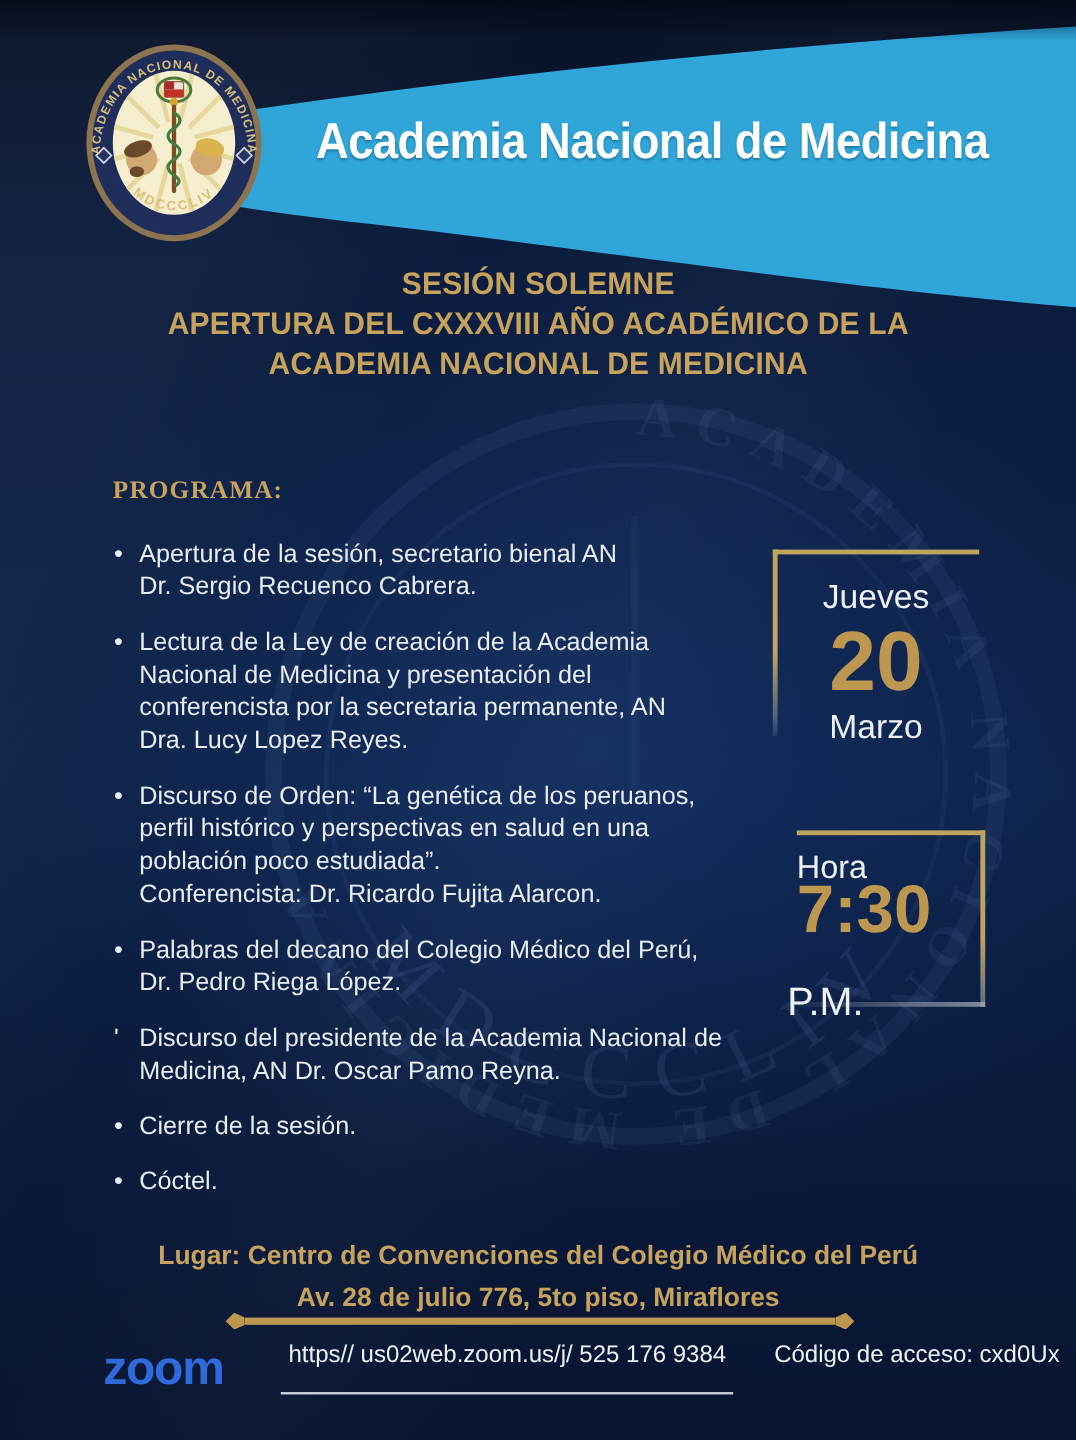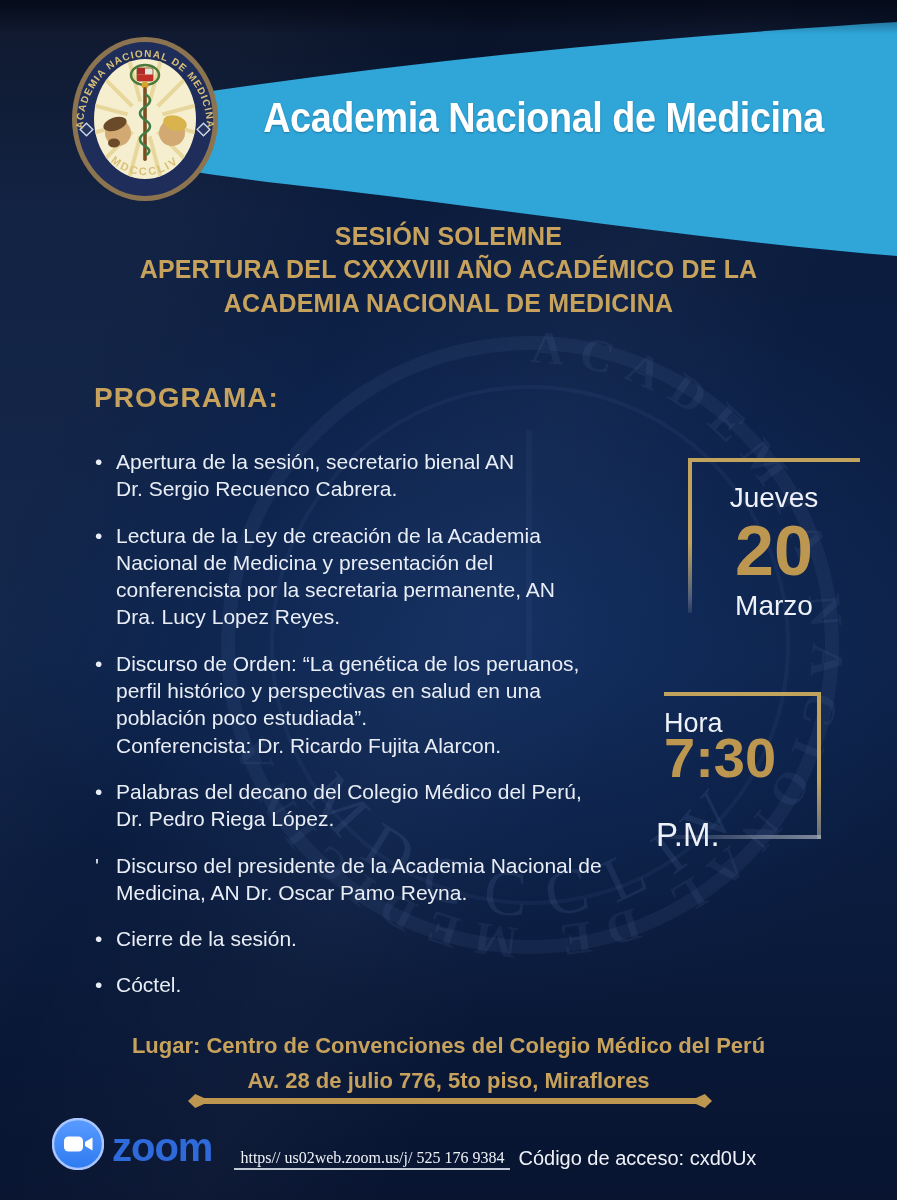--- a/index.html
+++ b/index.html
@@ -23,30 +23,30 @@
     letter-spacing:-0.5px; transform:scaleX(.9); transform-origin:50% 50%;
     text-shadow:0 1px 2px rgba(0,40,70,.35);
   }
   .logo{ position:absolute; left:70px; top:34px; z-index:5; }
   .event-title{
     position:absolute; left:0; right:0; top:220px; z-index:3; text-align:center;
     color:#c7a25c; font-weight:bold; font-size:26px; line-height:1.28;
     transform:scaleX(.96); letter-spacing:.2px;
   }
   .programa{
-    position:absolute; left:94px; top:382px; z-index:3;
-    color:#c7a25c; font-size:28px; font-weight:bold; letter-spacing:1px;
+    position:absolute; left:94px; top:396px; z-index:3;
+    color:#c7a25c; font-size:21px; font-weight:bold; letter-spacing:1px;font-family:Liberation Serif, serif;
   }
   .program-list{
     position:absolute; left:95px; top:448px; width:580px; z-index:3; list-style:none;
   }
   .program-list li{ display:flex; margin-bottom:19px; color:#e9eef6; font-size:21px; line-height:1.3; }
   .program-list .bullet{ width:21px; flex:0 0 21px; }
   .program-list .item-text{ white-space:pre-line; }
-  .date-box{ position:absolute; left:688px; top:458px; width:172px; height:155px; z-index:3; text-align:center; }
+  .date-box{ position:absolute; left:644px; top:458px; width:172px; height:155px; z-index:3; text-align:center; }
   .date-box::before{ content:""; position:absolute; left:0; top:0; width:100%; height:4px; background:#c2a35e; }
   .date-box::after{ content:""; position:absolute; left:0; top:0; width:4px; height:100%;
     background:linear-gradient(180deg,#c2a35e 0%, #c2a35e 55%, rgba(160,160,165,.45) 90%, rgba(160,160,165,.15)); }
   .date-box .day-name{ margin-top:24px; color:#eef2f8; font-size:28px; }
   .date-box .day-number{ color:#bd9750; font-size:70px; font-weight:bold; line-height:1.0; margin-top:2px; }
   .date-box .month{ color:#eef2f8; font-size:28px; margin-top:4px;text-align:center; }
   .time-box{ position:absolute; left:664px; top:692px; width:157px; height:147px; z-index:3; text-align:left; }
   .time-box::before{ content:""; position:absolute; left:0; top:0; width:100%; height:4px; background:#c2a35e; }
   .time-box::after{ content:""; position:absolute; right:0; top:0; width:4px; height:100%;
     background:linear-gradient(180deg,#c2a35e 0%, #c2a35e 60%, rgba(170,175,180,.55)); }
@@ -57,24 +57,24 @@
   .time-box .meridiem{ color:#eef2f8; font-size:33px; margin-top:32px; transform:translateX(-8px); }
   .venue{
     position:absolute; left:0; right:0; top:1028px; z-index:3; text-align:center;
     color:#c7a25c; font-size:22px; font-weight:bold; line-height:1.6;
   }
   .divider{ position:absolute; left:188px; top:1094px; width:524px; height:14px; z-index:3; }
   .divider .bar{ position:absolute; left:16px; right:16px; top:4px; height:6px; background:#bd9750; }
   .divider .cap{ position:absolute; top:0; width:16px; height:14px; background:#bd9750; }
   .divider .cap.left{ left:0; clip-path:polygon(0 50%, 45% 0, 100% 28%, 100% 72%, 45% 100%); }
   .divider .cap.right{ right:0; clip-path:polygon(100% 50%, 55% 0, 0 28%, 0 72%, 55% 100%); }
-  .zoom-row{ position:absolute; left:52px; top:1118px; right:32px; z-index:3; display:flex; align-items:flex-end; }
+  .zoom-row{ position:absolute; left:52px; top:1118px; right:32px; z-index:3; display:flex; align-items:flex-start;gap:26px; }
   .zoom-wordmark{ color:#2e6ad9; font-size:40px; font-weight:bold; letter-spacing:-1px; margin-left:8px; }
-  .zoom-link{ margin-left:22px; color:#eef2f8; font-size:16px; text-decoration:none;
-    border-bottom:2px solid rgba(225,232,242,.85); padding:0 6px 1px 6px; white-space:nowrap;font-family:Liberation Serif, serif; }
+  .zoom-link{ margin-left:22px; color:#eef2f8; font-size:20px; text-decoration:none;
+    border-bottom:2px solid rgba(225,232,242,.85); padding:0 6px 19px 6px; white-space:nowrap; }
   .access-code{ margin-left:8px; color:#eef2f8; font-size:20px; white-space:nowrap; }
 </style>
 </head>
 <body>
 
 <div class="poster">
 
   <svg class="watermark" width="897" height="1200" viewBox="0 0 897 1200">
     <circle cx="530" cy="645" r="302" fill="none" stroke="rgba(140,175,230,0.07)" stroke-width="14"></circle>
     <circle cx="530" cy="645" r="258" fill="none" stroke="rgba(140,175,230,0.06)" stroke-width="4"></circle>

